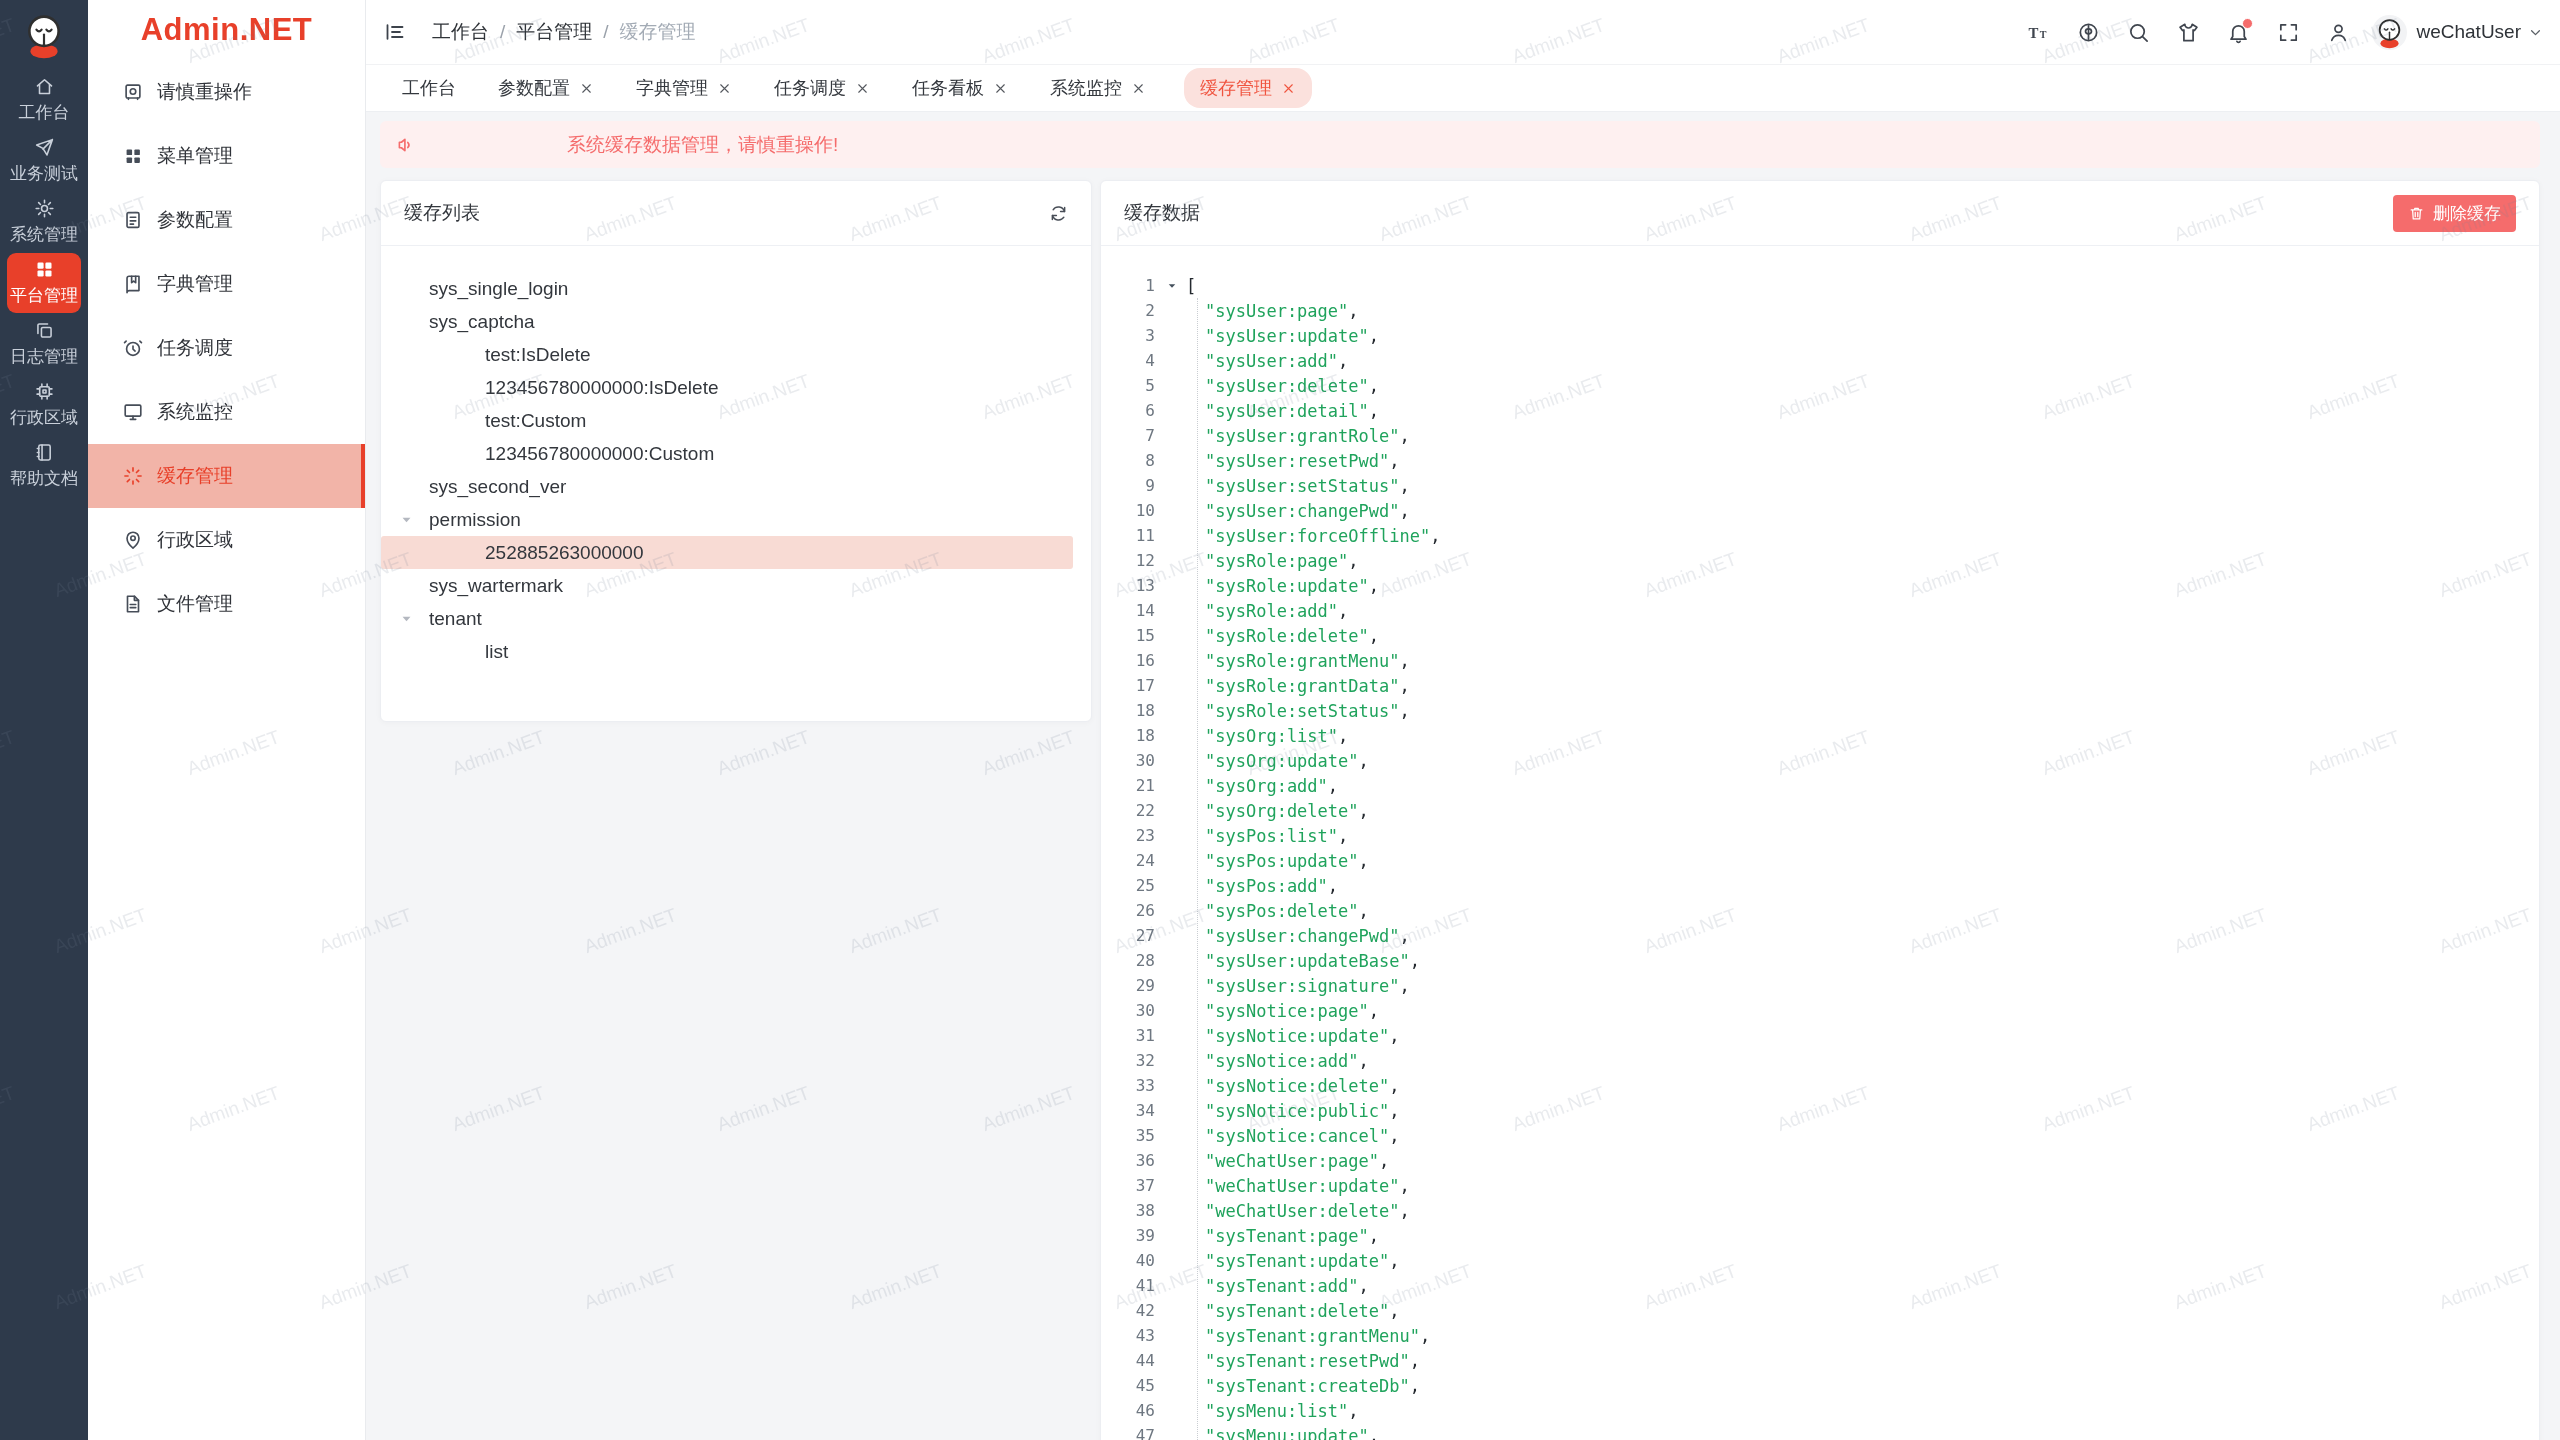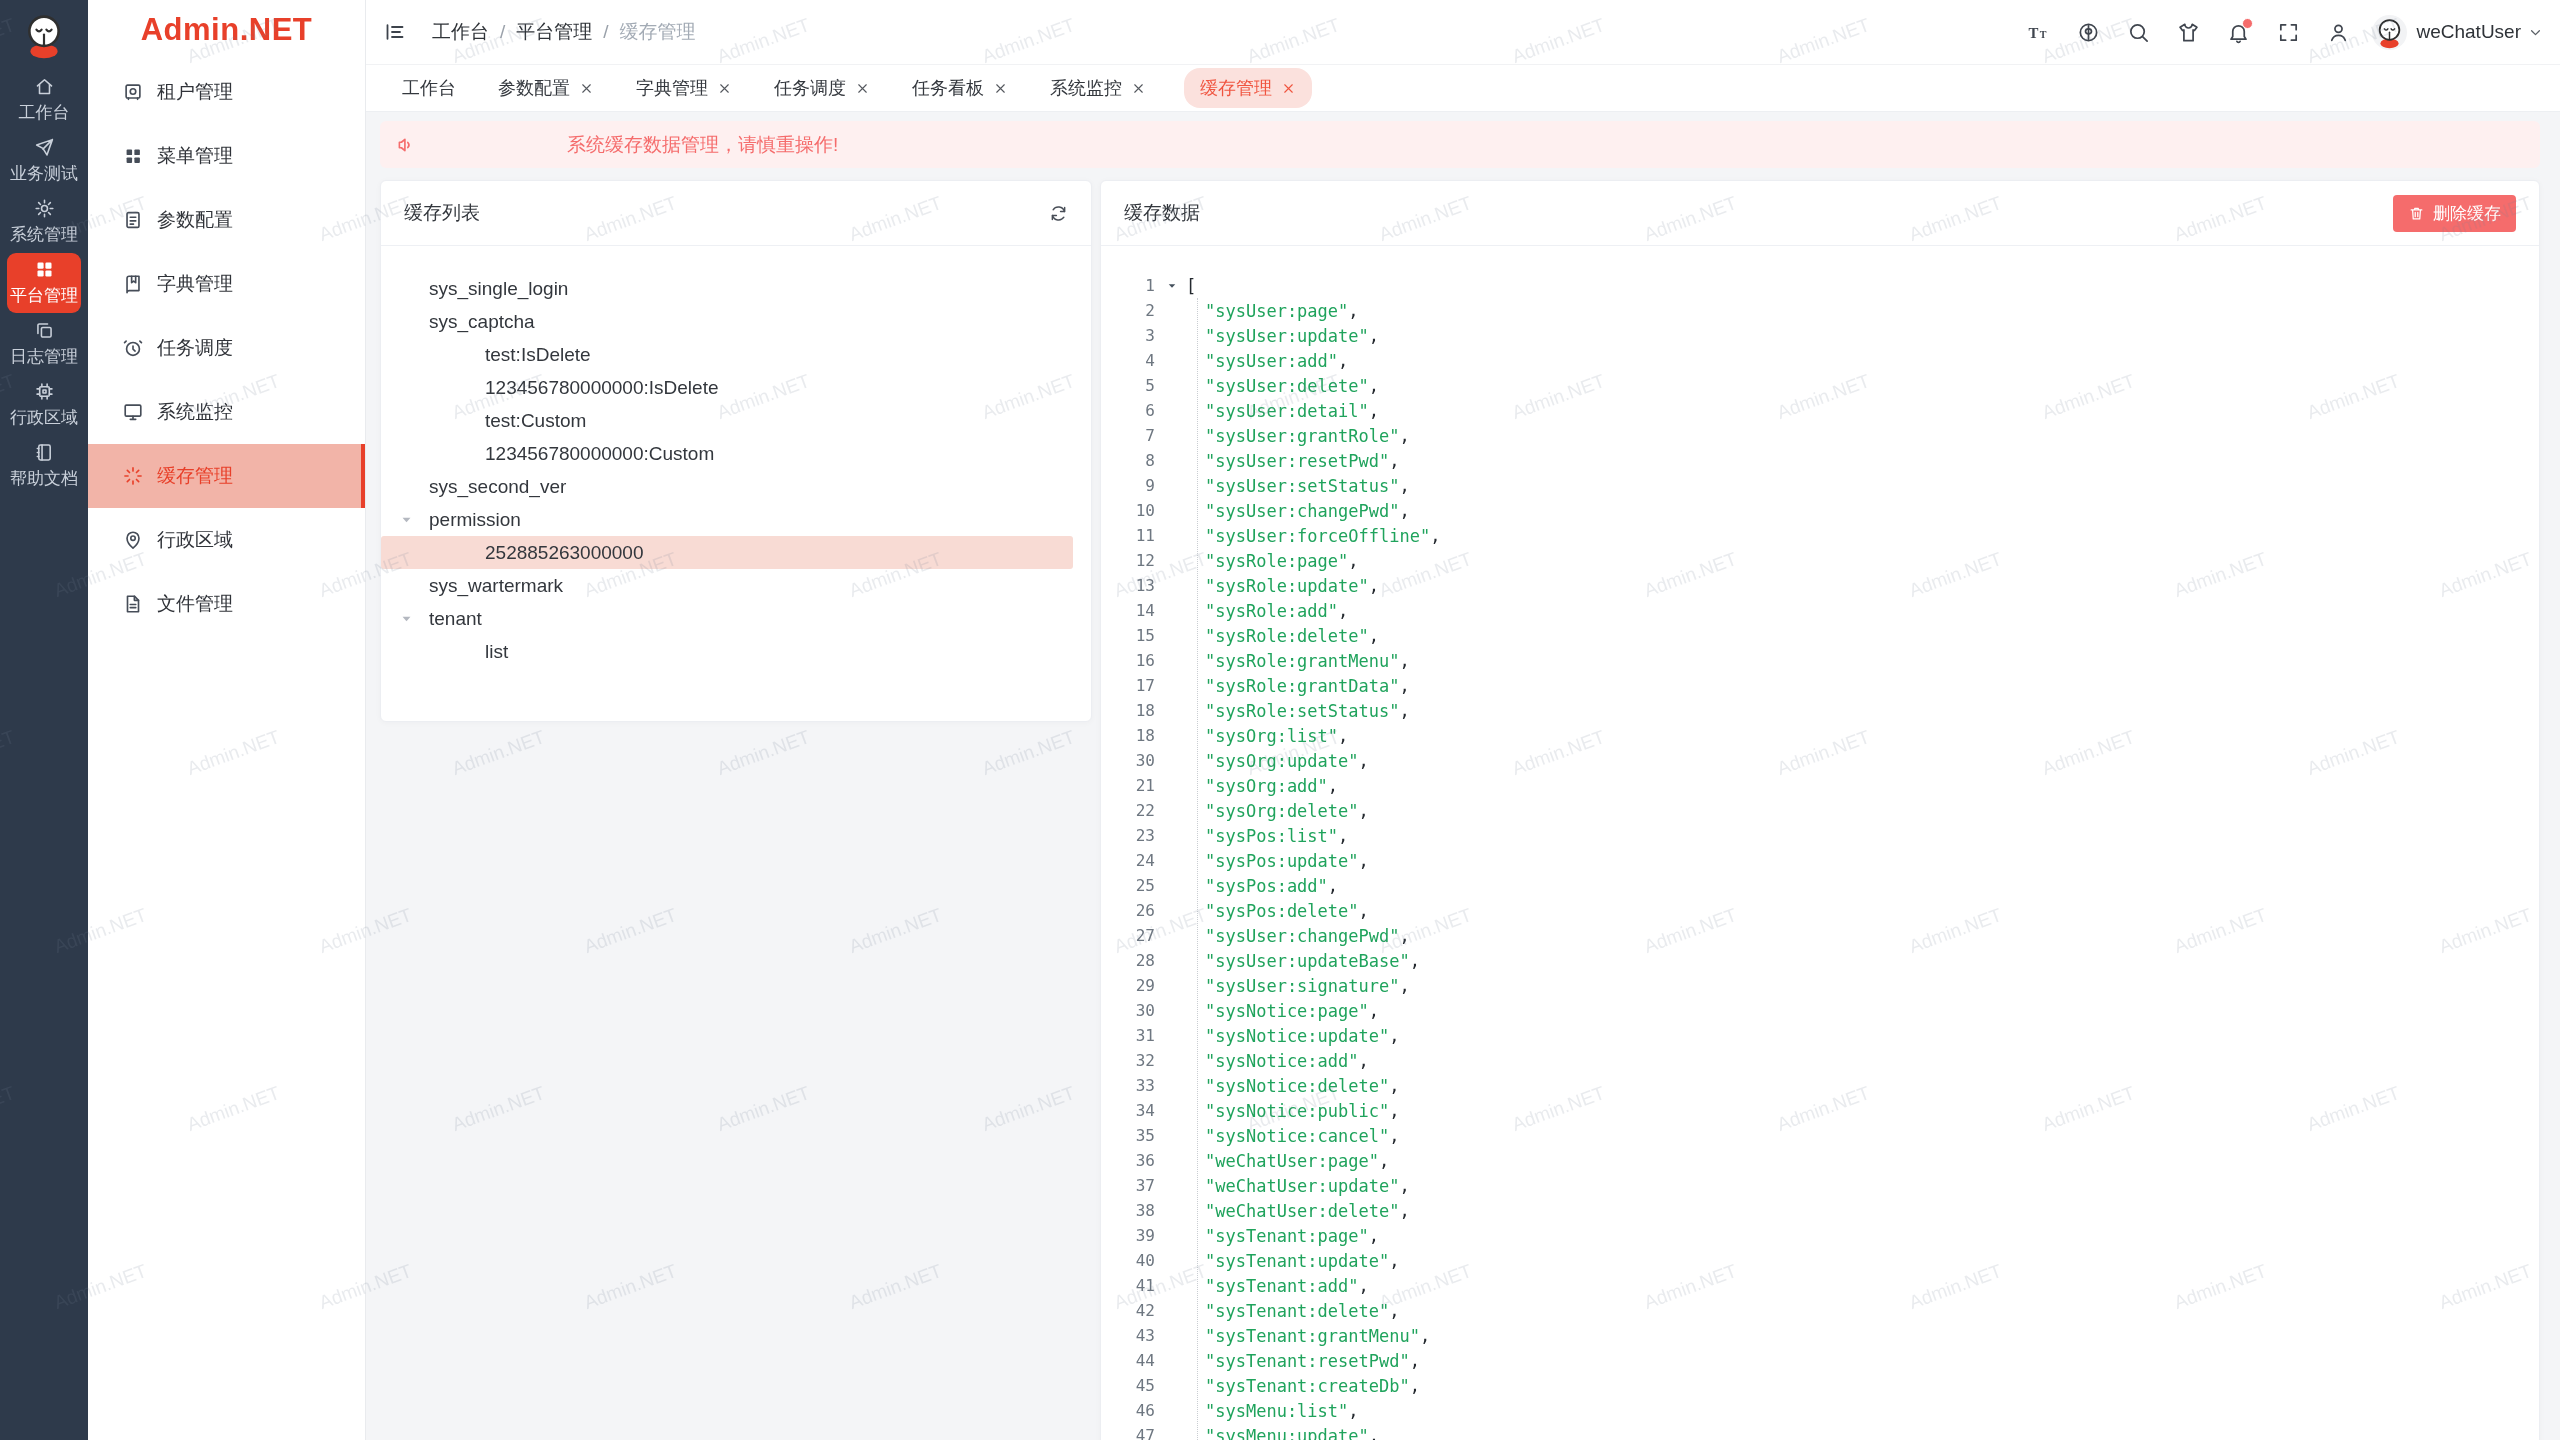--- a/index.html
+++ b/index.html
@@ -197,21 +197,21 @@
   <div class="side-logo">Admin.NET</div>
   <div class="side-items">
       <div class="side-item">
         <span class="ico">
           <svg viewBox="0 0 24 24" fill="none" stroke="currentColor" stroke-width="1.8" stroke-linecap="round" stroke-linejoin="round">
             <rect x="4.5" y="4.5" width="15" height="14" rx="1.5"></rect>
             <circle cx="12" cy="11.5" r="3"></circle>
             <path d="M7 18.5V20M17 18.5V20"></path>
           </svg>
         </span>
-        <span>租户管理</span>
+        <span>请慎重操作</span>
       </div>
       <div class="side-item">
         <span class="ico">
           <svg viewBox="0 0 24 24" fill="none" stroke="currentColor" stroke-width="1.8" stroke-linecap="round" stroke-linejoin="round">
             <g fill="currentColor" stroke="none">
               <rect x="5" y="5" width="6" height="6" rx="1"></rect>
               <rect x="13.5" y="5" width="6" height="6" rx="1"></rect>
               <rect x="5" y="13.5" width="6" height="6" rx="1"></rect>
               <rect x="13.5" y="13.5" width="6" height="6" rx="1"></rect>
             </g>

